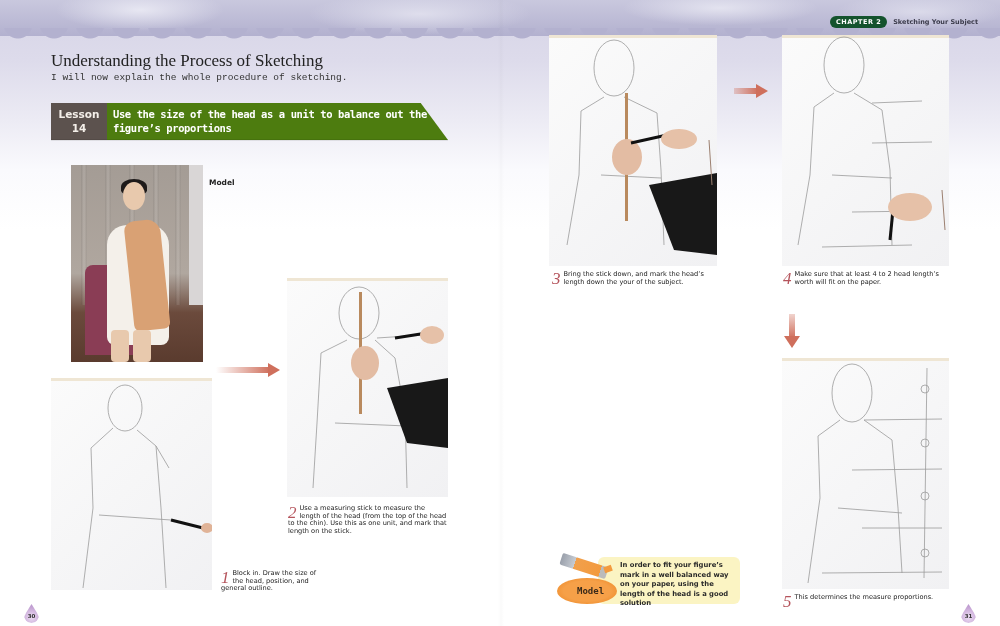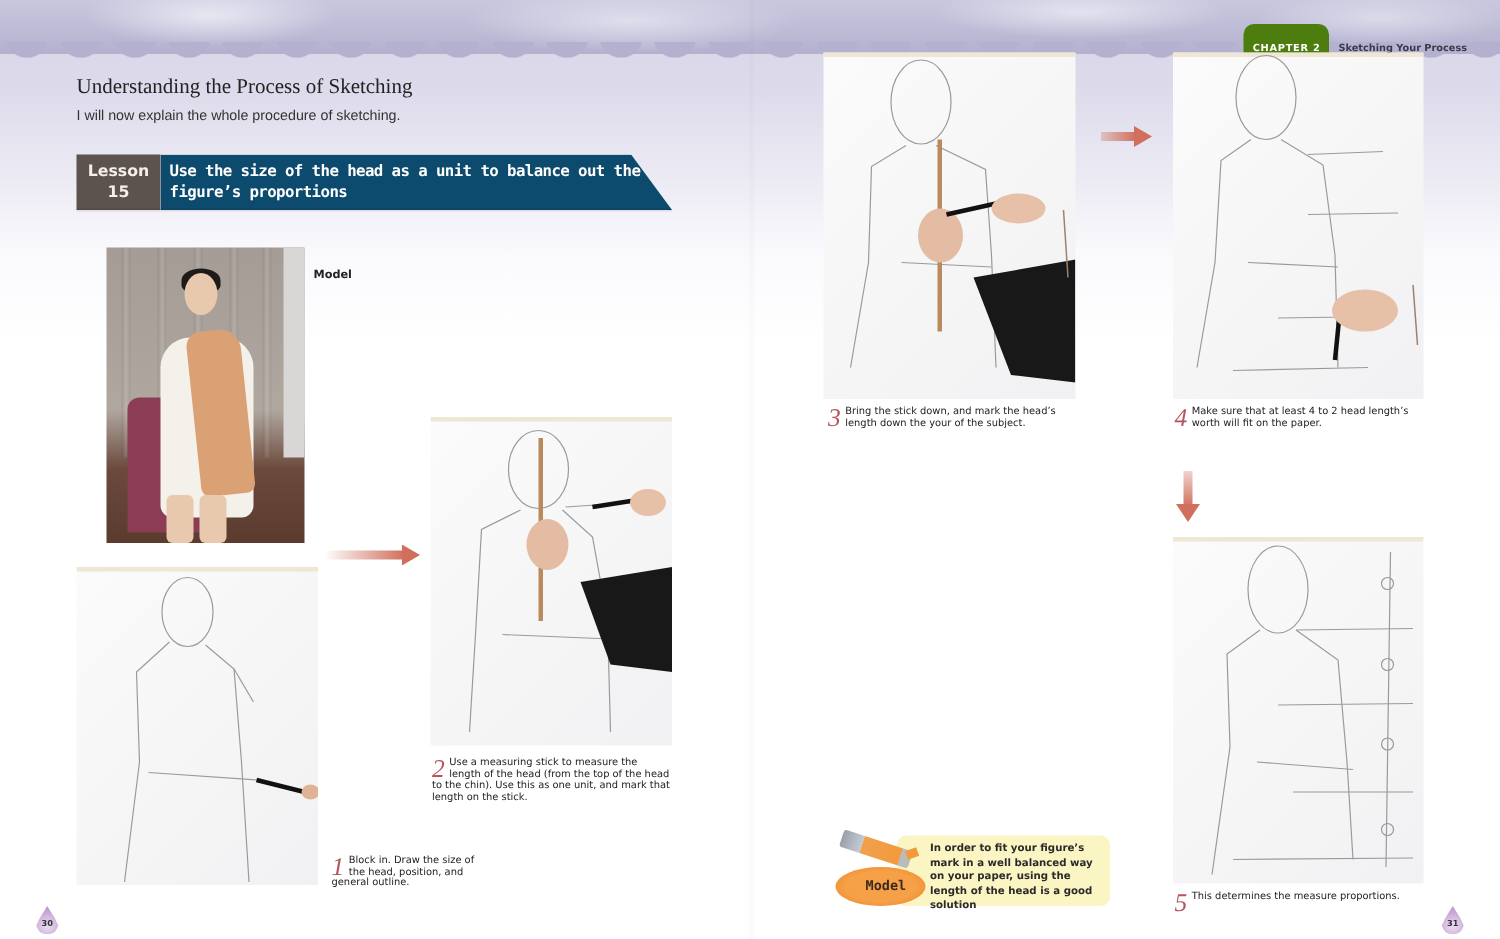--- a/index.html
+++ b/index.html
@@ -21,42 +21,42 @@
   }
   .scallop {
     position: absolute; left: 0; top: 28px; width: 1000px; height: 12px;
     background: radial-gradient(circle at 18px -4px, #b3b1cf 14px, transparent 15px);
     background-size: 36px 12px;
     background-repeat: repeat-x;
   }
 
   .chapter-header { position: absolute; right: 22px; top: 16px; display: flex; align-items: center; gap: 6px; }
   .chapter-pill {
-    background: #4d7c0f; color: #fff; font-family: "DejaVu Sans", sans-serif; font-weight: bold;
-    font-size: 6.5px; letter-spacing: 0.5px; padding: 12px 6px; border-radius: 7px;
+    background: #14532d; color: #fff; font-family: "DejaVu Sans", sans-serif; font-weight: bold;
+    font-size: 6.5px; letter-spacing: 0.5px; padding: 2px 6px; border-radius: 7px;
   }
   .chapter-title { font-family: "DejaVu Sans", sans-serif; font-weight: bold; font-size: 6.5px; color: #3a3a4a; }
 
   .page-title {
     position: absolute; left: 51px; top: 51px; font-family: "Liberation Serif", serif;
-    font-size: 14px; color: #222;
+    font-size: 17px; color: #222;
   }
   .page-subtitle {
-    position: absolute; left: 51px; top: 72px; font-family: Liberation Sans, sans-serif;
+    position: absolute; left: 51px; top: 72px; font-family: Liberation Mono, monospace;
     font-size: 9.5px; color: #333;
   }
 
   .lesson-banner { position: absolute; left: 51px; top: 103px; height: 37px; width: 397px; display: flex; }
   .lesson-box {
     width: 56px; height: 37px; background: #5c524e; color: #f4efe9;
     font-family: "DejaVu Sans", sans-serif; font-weight: bold; font-size: 10.5px;
     text-align: center; line-height: 14px; padding-top: 4px;
   }
   .lesson-heading-box {
-    flex: 1; height: 37px; background: #0c4a6e; color: #fff;
+    flex: 1; height: 37px; background: #4d7c0f; color: #fff;
     clip-path: polygon(0 0, 92% 0, 100% 100%, 0 100%);
     font-family: "DejaVu Sans Mono", monospace; font-weight: bold; font-size: 10.5px;
     line-height: 14px; padding: 4px 6px; letter-spacing: -0.4px;
   }
   .lesson-shadow { position: absolute; left: 51px; top: 139px; width: 397px; height: 2px; background: rgba(0,0,0,0.08); }
 
   .photo { position: absolute; overflow: hidden; }
   .model-photo {
     left: 71px; top: 165px; width: 132px; height: 197px;
     background: linear-gradient(to bottom, #a49c95 0%, #b0a79f 55%, #6b4a3c 75%, #5a3b2e 100%);
@@ -140,30 +140,30 @@
 </head>
 <body>
 
 <div class="page-bg"></div>
 <div class="cloud-band"></div>
 <div class="scallop"></div>
 <div class="center-gutter"></div>
 
 <div class="chapter-header">
   <span class="chapter-pill">CHAPTER 2</span>
-  <span class="chapter-title">Sketching Your Process</span>
+  <span class="chapter-title">Sketching Your Subject</span>
 </div>
 
 <h1 class="page-title" style="font-weight:normal;">Understanding the Process of Sketching</h1>
 <p class="page-subtitle">I will now explain the whole procedure of sketching.</p>
 
 <div class="lesson-banner">
   <div class="lesson-box">
     <div>Lesson</div>
-    <div>15</div>
+    <div>14</div>
   </div>
   <div class="lesson-heading-box">Use the size of the head as a unit to balance out the figure’s proportions</div>
 </div>
 <div class="lesson-shadow"></div>
 
 <div class="photo model-photo">
   <div class="curtain-fold" style="left:10px;"></div>
   <div class="curtain-fold" style="left:34px;"></div>
   <div class="curtain-fold" style="left:58px;"></div>
   <div class="curtain-fold" style="left:82px;"></div>

